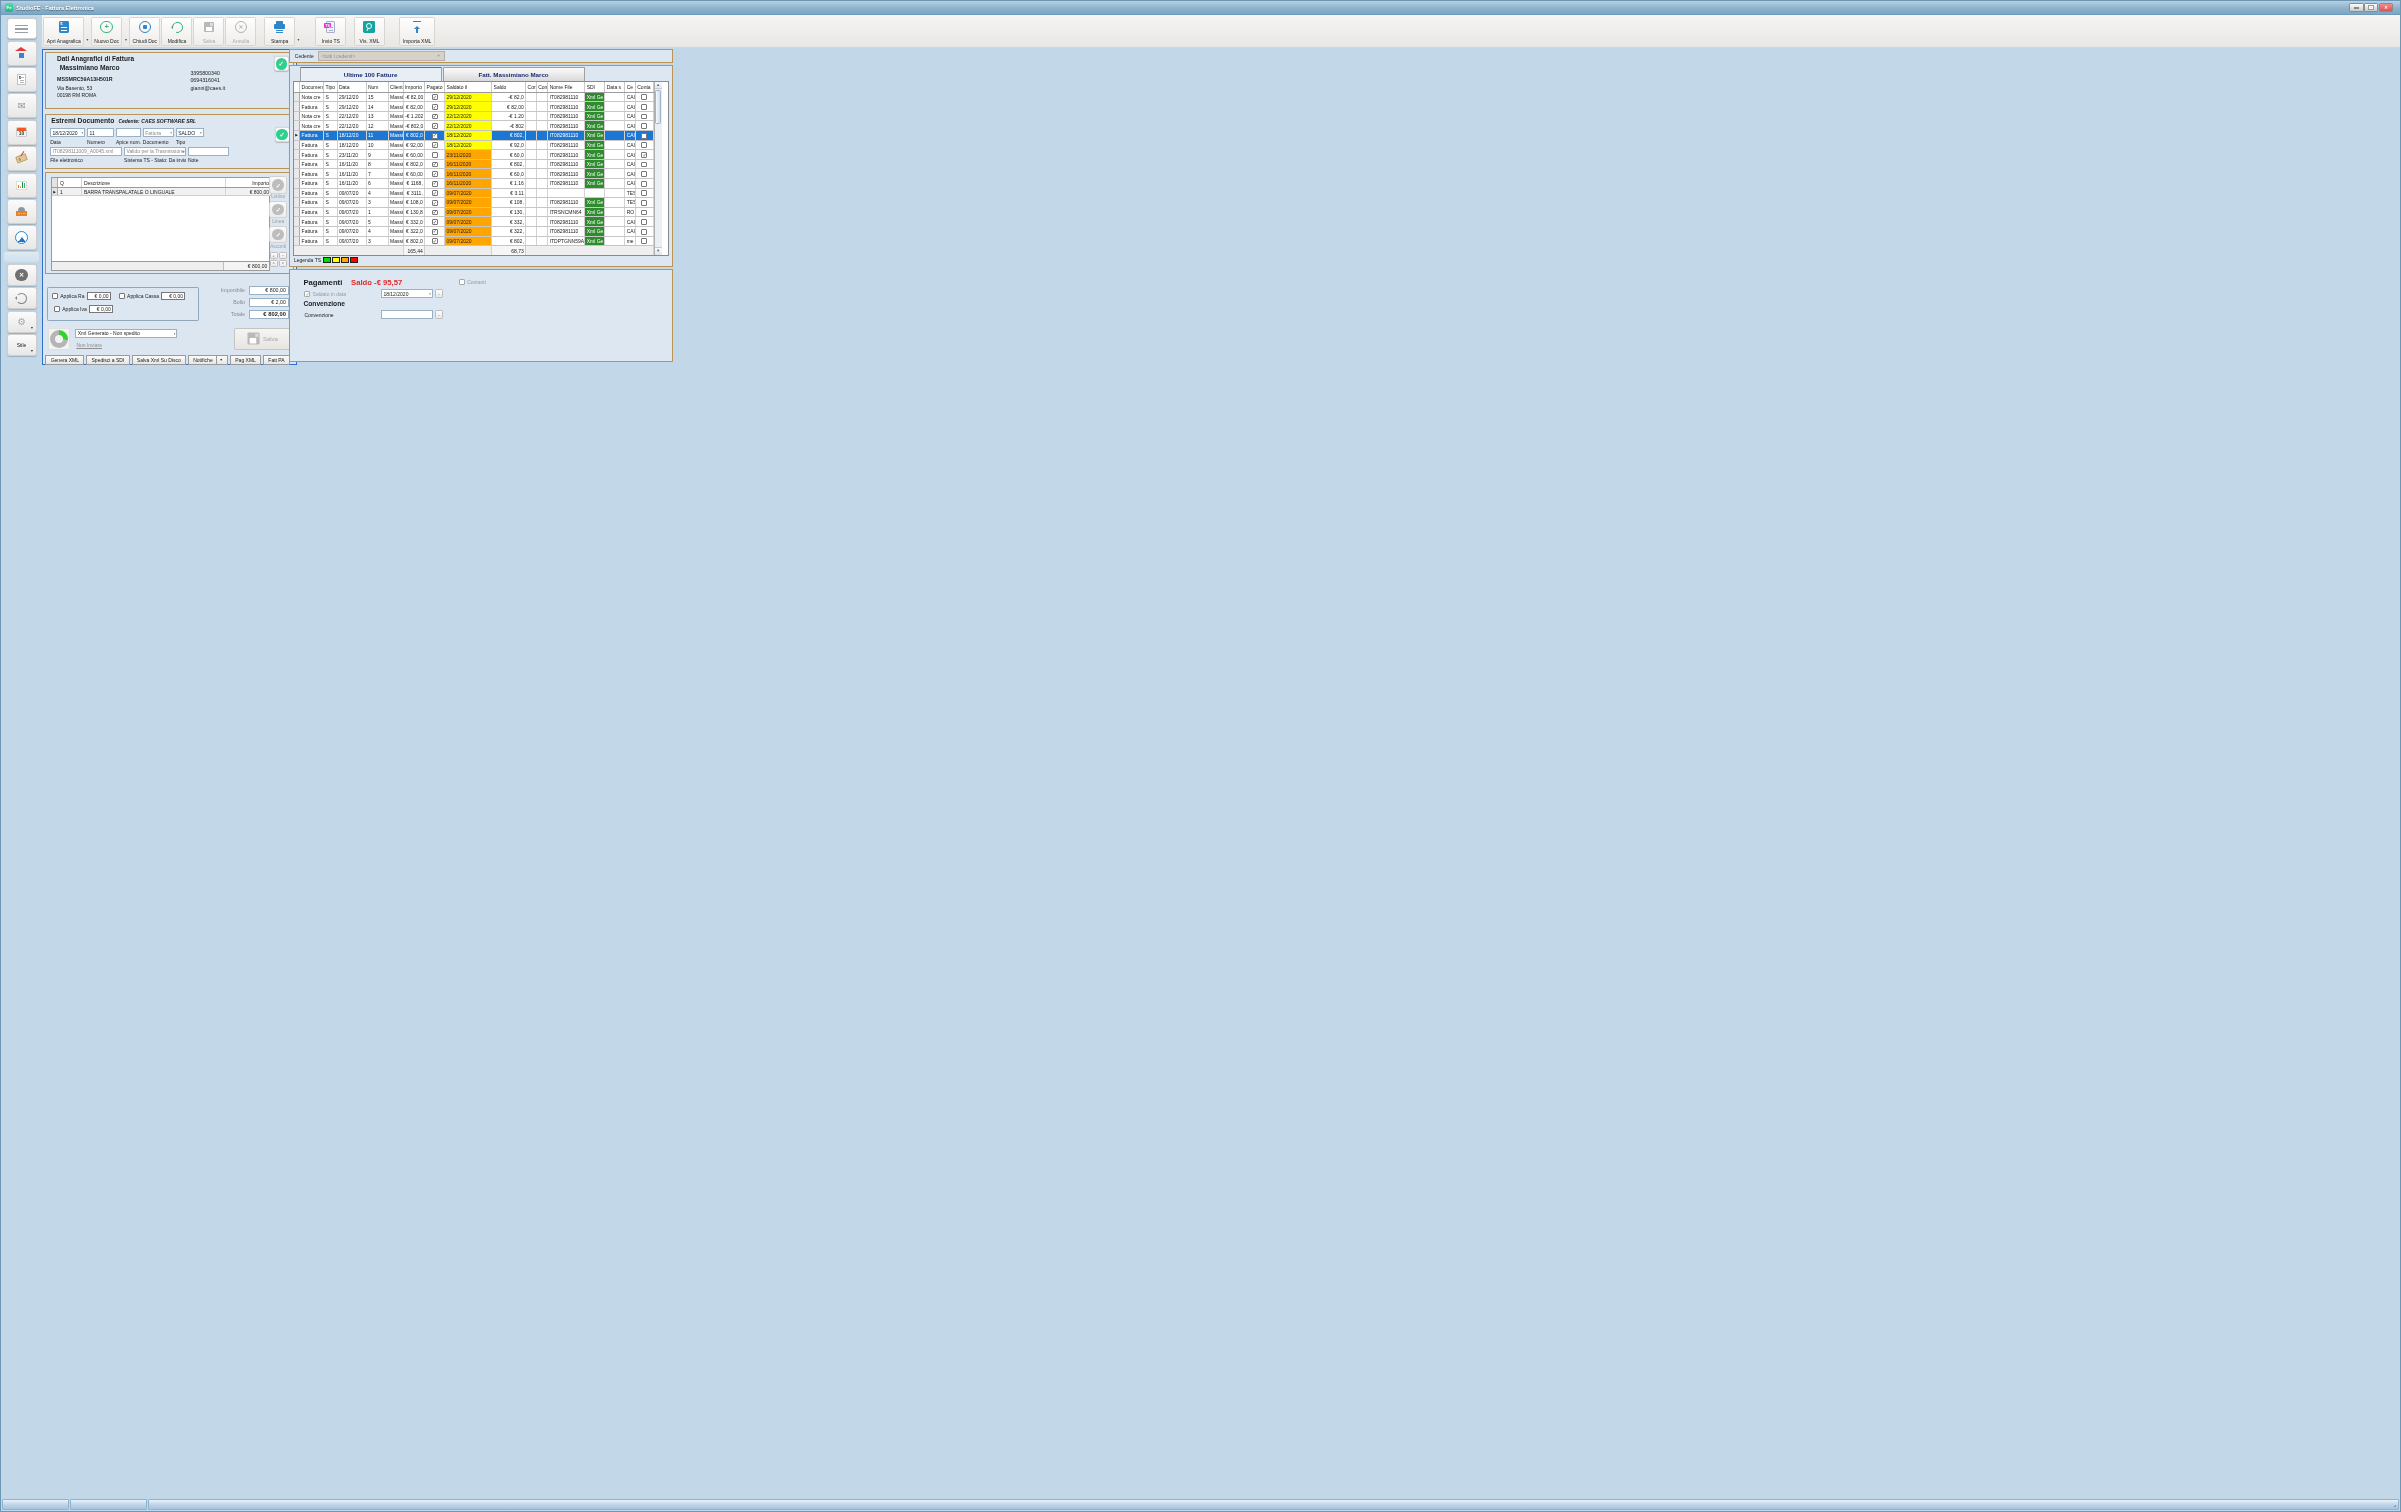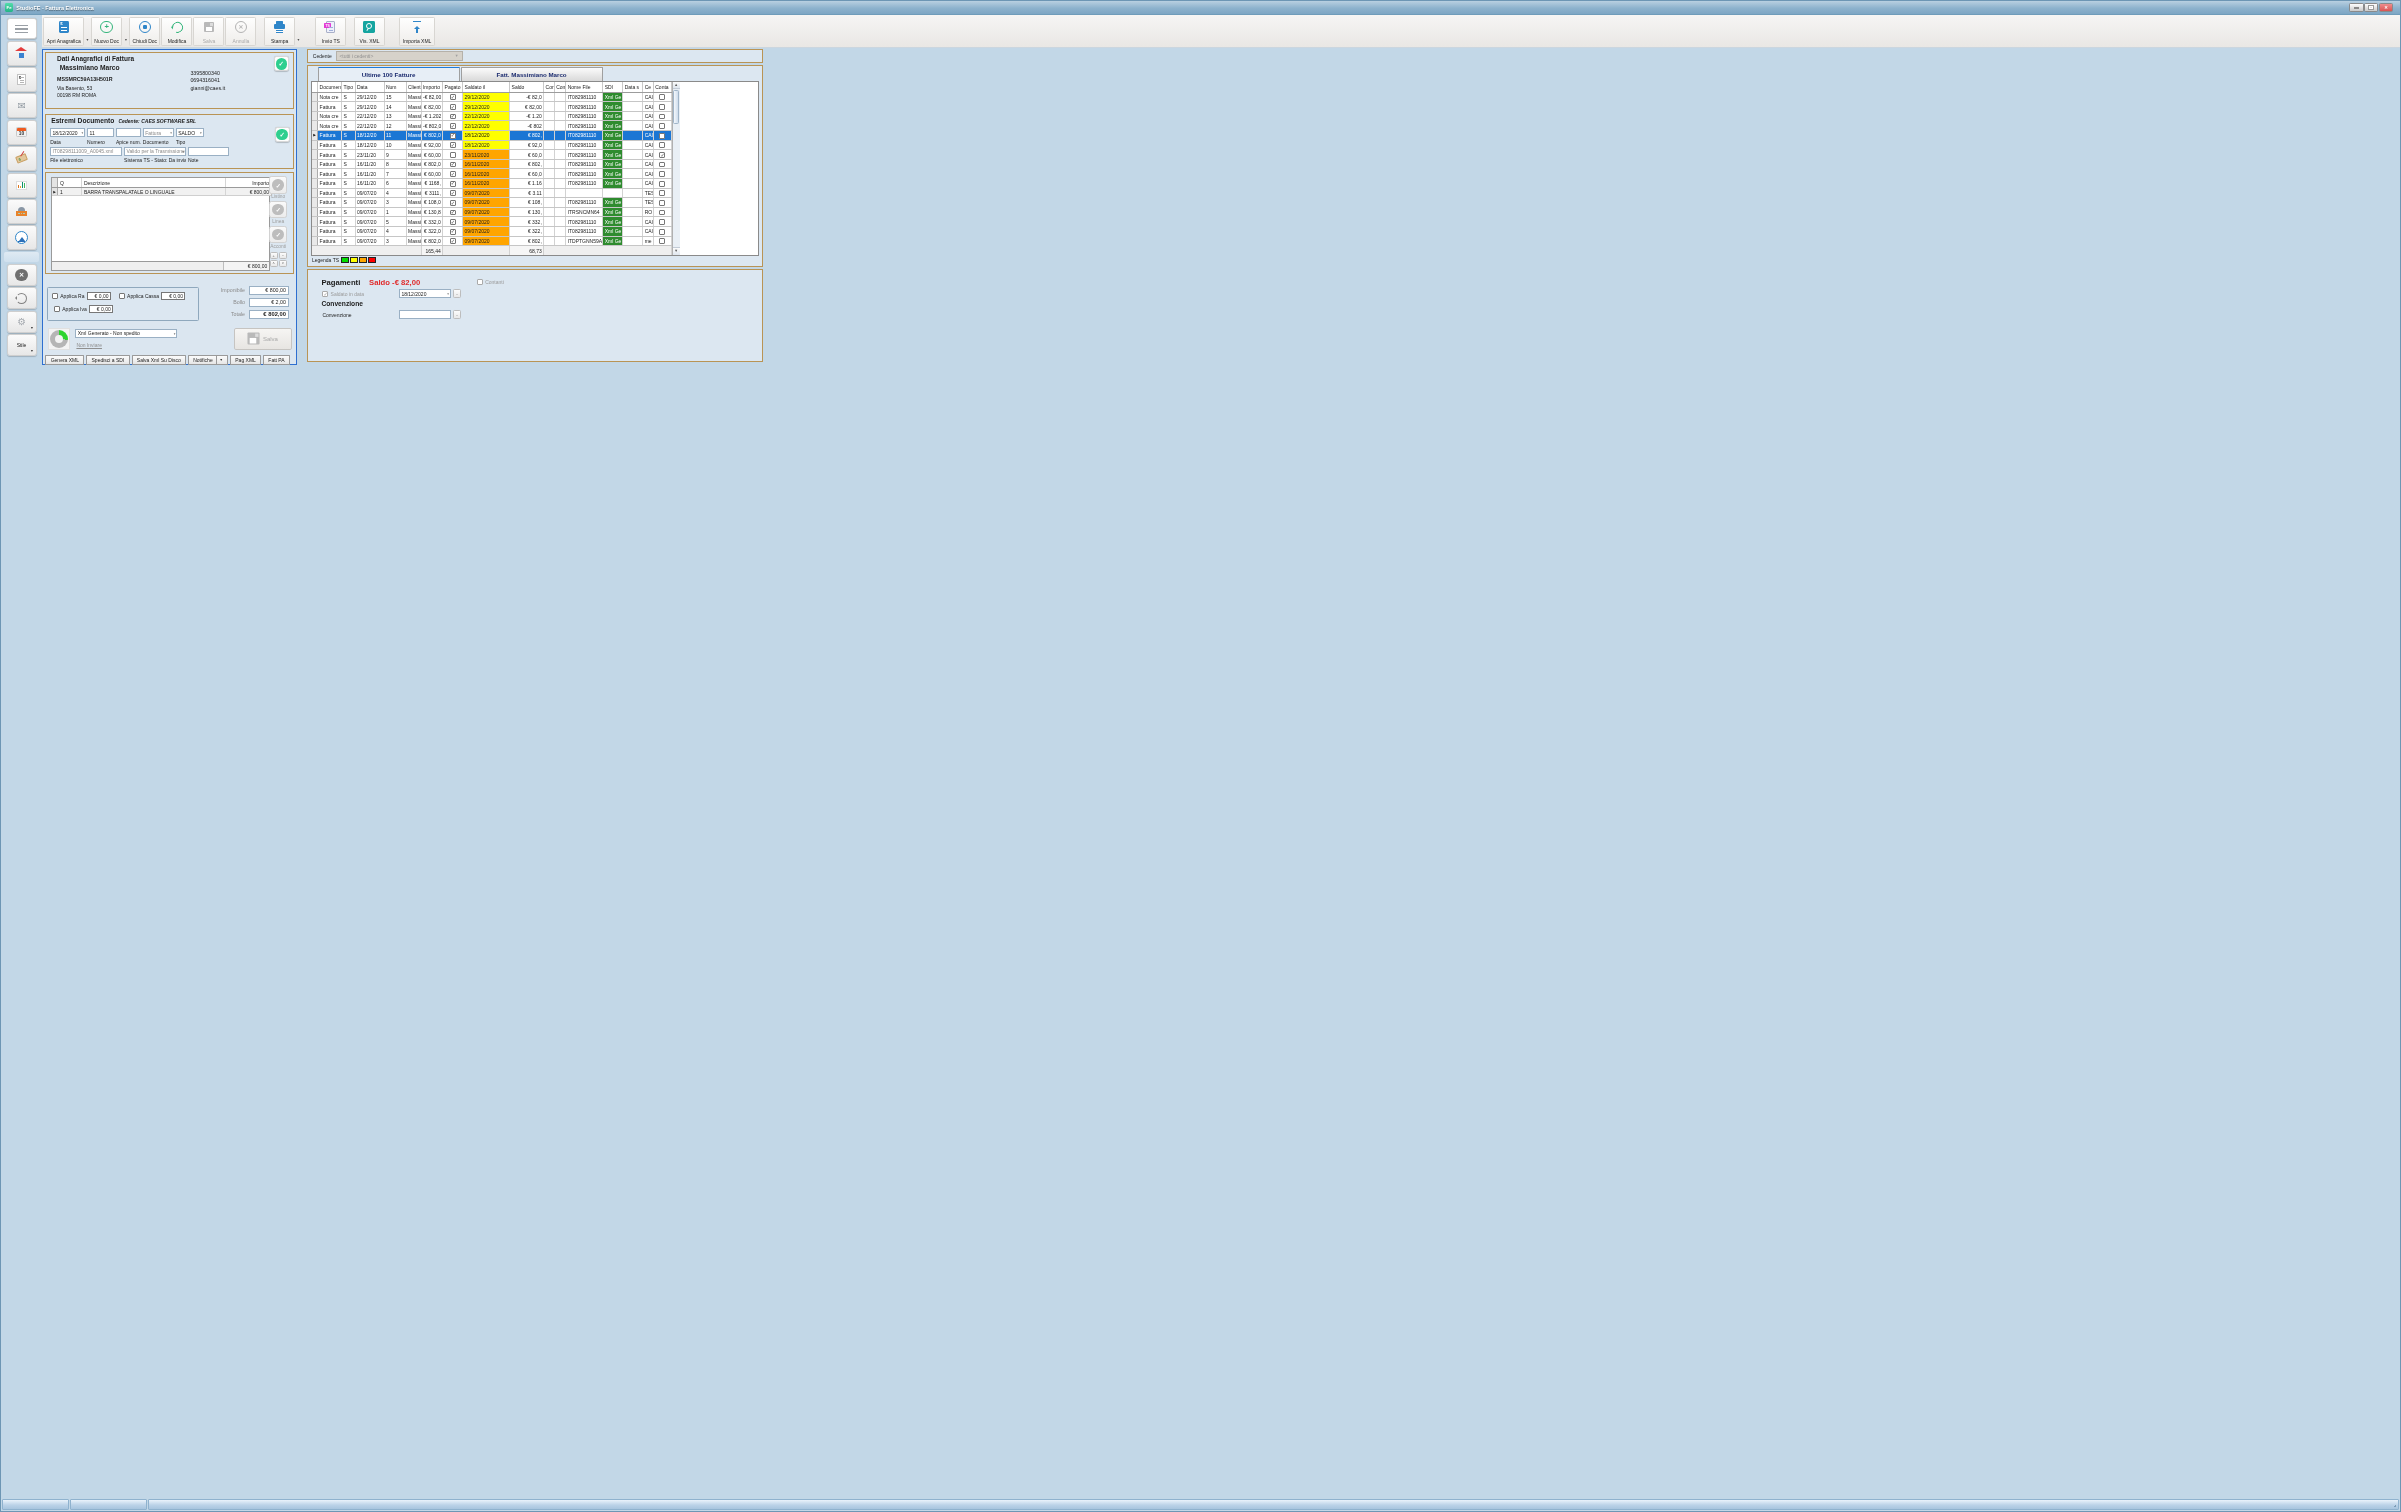--- a/index.html
+++ b/index.html
@@ -161,21 +161,21 @@
   .xmlsel { position:absolute; left:30px; top:1.9px; width:102px; }
   .noninv { position:absolute; left:31px; top:15px; color:#8f8f8f; text-decoration:underline; font-size:5px; }
   .salvabig { position:absolute; right:1.9px; top:1px; width:58px; height:22px; border:0.5px solid #c6c4c1; border-radius:1.9px; background:linear-gradient(#f6f5f3,#e7e5e2); display:flex; align-items:center; justify-content:center; gap:4.8px; color:#a9a9a9; font-size:6px; }
   .salvabig .ico-floppy { transform:scale(1.1); }
 
   .btnrow { height:10.6px; margin-top:2.9px; display:flex; gap:1.9px; border:none; background:transparent; }
   .btn { height:10.6px; border:0.5px solid #9a9a9a; border-radius:0.5px; background:linear-gradient(#fbfbfb,#e6e6e6); display:flex; align-items:center; padding:0 4.3px; font-size:5px; white-space:nowrap; }
   .btn .dd { margin-left:3.4px; padding-left:2.4px; border-left:0.5px solid #9a9a9a; font-size:3.4px; color:#333; height:100%; display:flex; align-items:center; }
 
   
-  .rightpanel { position:absolute; left:306px; top:48px; width:456px; height:316px; }
+  .rightpanel { position:absolute; left:288px; top:48px; width:384px; height:316px; }
   .cedbox { height:14.4px; border:0.5px solid #b99455; background:#dce7f1; display:flex; align-items:center; gap:3.8px; padding:0 4.8px; }
   .cedsel { width:127px; height:9.6px; background:#d6d2ca; border:0.5px solid #b5b1a9; color:#919191; display:flex; align-items:center; justify-content:space-between; padding:0 2.9px; }
   .cedsel .arr { font-size:3.8px; color:#a0a0a0; }
   .mainbox { margin-top:1.4px; height:202px; border:0.5px solid #b99455; background:#dce7f1; padding:1.4px 2.9px; }
   .tabs { display:flex; margin-left:6.7px; height:13.4px; }
   .tab { width:142px; display:flex; align-items:center; justify-content:center; font-size:6.2px; font-weight:bold; color:#1a2a6e; border:0.5px solid #9f9f9f; border-bottom:none; border-radius:1px 1px 0 0; background:linear-gradient(#fbfbfb,#d9d9d9); margin-right:1px; }
   .tab.active { background:#e7eef6; border-top:1.9px solid #1f7bd9; }
   .tablewrap { height:175px; border:0.5px solid #8a8a8a; background:#fff; display:flex; overflow:hidden; }
   .invtable { table-layout:fixed; border-collapse:collapse; width:360px; font-size:5px; flex:0 0 auto; }
   .invtable th { font-weight:normal; text-align:left; height:10.6px; border-right:0.5px solid #c9c9c9; border-bottom:0.5px solid #9c9c9c; padding:0 1.4px; background:#fff; white-space:nowrap; overflow:hidden; }
@@ -934,21 +934,21 @@
             <span class="sq" style="background: rgb(0, 221, 0);"></span>
             <span class="sq" style="background: rgb(255, 255, 0);"></span>
             <span class="sq" style="background: rgb(255, 165, 0);"></span>
             <span class="sq" style="background: rgb(255, 0, 0);"></span>
           </span>
       </div>
     </div>
 
     <div class="pagbox">
       <div class="pag-title">Pagamenti</div>
-      <div class="pag-saldo">Saldo -€ 82,00</div>
+      <div class="pag-saldo">Saldo -€ 95,57</div>
       <span class="cbgroup pag-contanti">
         <span class="cb dis"></span>
         <span>Contanti</span>
       </span>
       <span class="cbgroup pag-saldato">
         <span class="cb dis on"></span>
         <span>Saldato in data</span>
       </span>
       <div class="fld sel pag-datesel">18/12/2020</div>
       <div class="dotbtn d1">..</div>

